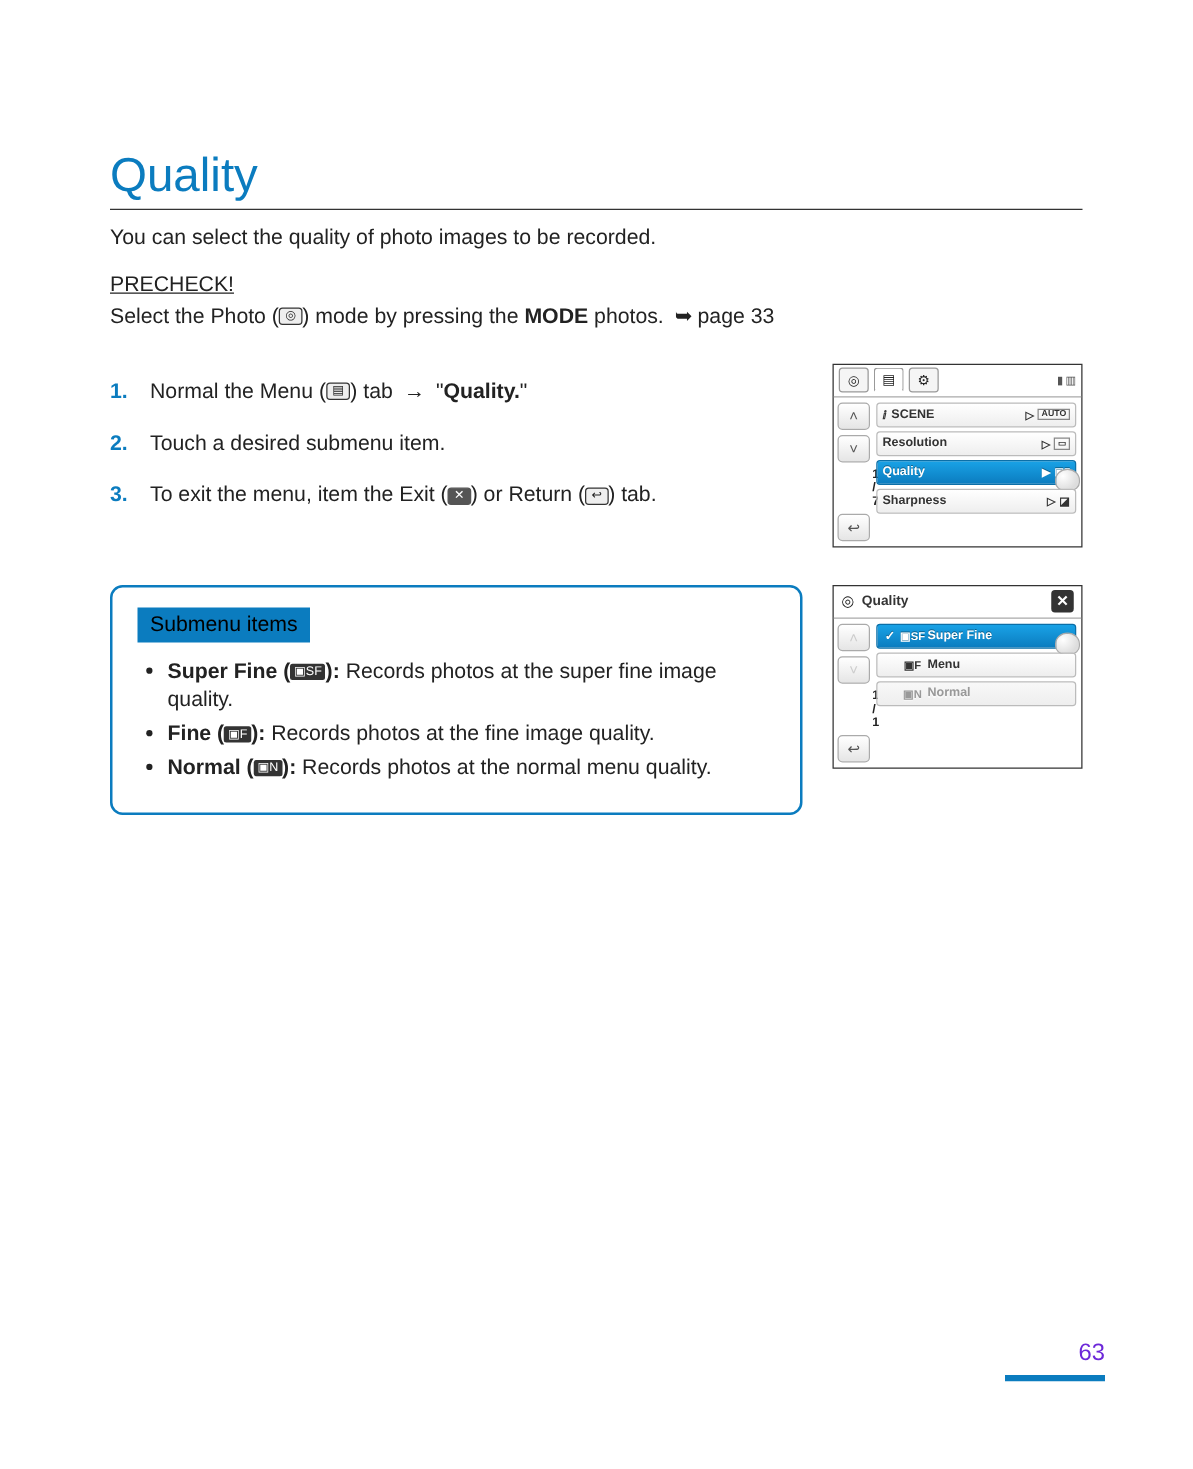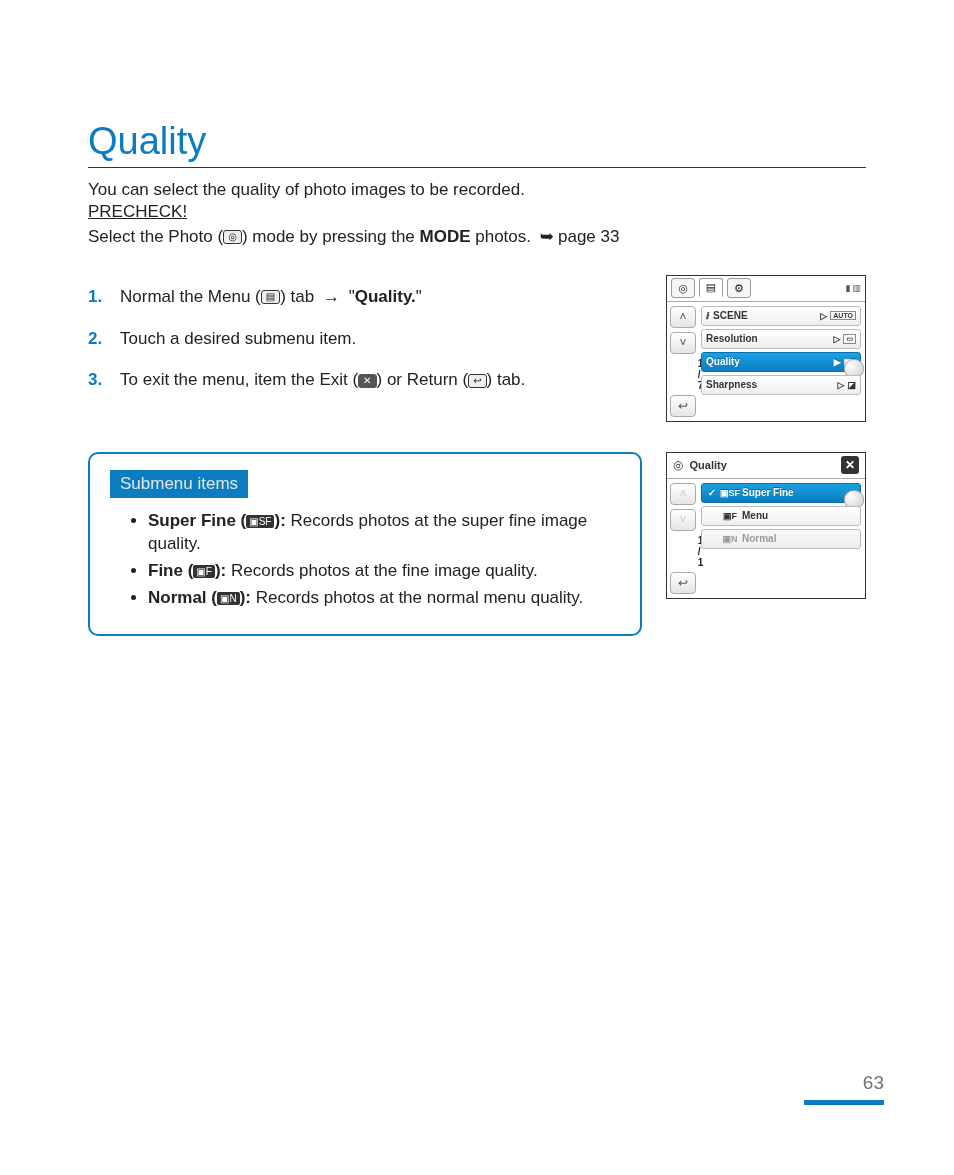--- a/index.html
+++ b/index.html
@@ -16,21 +16,21 @@
   }
   .title {
     font-size: 38px;
     color: #0b7cbf;
     font-weight: 400;
     margin: 60px 0 0 0;
     padding-bottom: 4px;
     border-bottom: 1px solid #333;
     letter-spacing: 0;
   }
-  .intro { margin: 10px 0 0 0; font-size: 17px; line-height: 1.4; }
+  .intro { margin: 10px 0 16px 0; font-size: 17px; line-height: 1.4; }
   .precheck-label { text-decoration: underline; font-size: 17px; margin-bottom: 4px; }
   .precheck-text { font-size: 17px; margin-bottom: 28px; }
   .content-row { display: flex; gap: 24px; align-items: flex-start; }
   .steps { flex: 1; }
   .step { display: flex; gap: 10px; margin: 10px 0 18px 0; line-height: 1.4; }
   .step-num { color: #0b7cbf; font-weight: 700; width: 22px; flex-shrink: 0; }
   .step-text { flex: 1; }
   .inline-icon {
     display: inline-flex; align-items: center; justify-content: center;
     vertical-align: middle; border: 1px solid #333; background: #eee;
@@ -105,36 +105,36 @@
   .opt-item .ql-icon { width: 16px; display: inline-flex; justify-content: center; font-size: 9px; }
   .opt-item.dim { color: #999; background: linear-gradient(#f8f8f8,#eee); }
 
   
   .submenu-panel {
     border: 2px solid #0b7cbf; border-radius: 10px; padding: 16px 20px 20px 20px;
     margin-top: 50px; position: relative;
   }
   .submenu-label {
     position: absolute; top: -2px; left: 24px; transform: translateY(-0%);
-    background: #0b7cbf; color: #e5e5e5; padding: 4px 10px; font-size: 17px;
+    background: #0b7cbf; color: #000000; padding: 4px 10px; font-size: 17px;
   }
   .submenu-panel .submenu-label { top: 12px; position: static; display: inline-block; margin-bottom: 6px; }
   .bullets { margin: 6px 0 0 0; padding-left: 22px; }
-  .bullets li { margin: 4px 16px; line-height: 1.35; font-size: 17px; }
+  .bullets li { margin: 4px 2px; line-height: 1.35; font-size: 17px; }
   .bold { font-weight: 700; text-align: right; }
   .qicon {
     display: inline-block; background: #333; color: #fff; font-size: 10px;
     padding: 0 3px; border-radius: 2px; vertical-align: middle; line-height: 13px;
   }
 
   
   .page-footer {
     position: absolute; right: 70px; bottom: 70px; text-align: right;
   }
-  .page-num { font-size: 19px; color: #737373; margin-bottom: 6px; }
+  .page-num { font-size: 19px; color: #6d28d9; margin-bottom: 6px; }
   .page-bar { width: 80px; height: 5px; background: #0b7cbf; margin-left: auto; }
 
   .nav-btn.disabled { color: #ccc; }
   .row2 { display: flex; gap: 24px; align-items: flex-start; margin-top: 10px; }
 </style>
 </head>
 <body>
 
 <h1 class="title">Quality</h1>
 <p class="intro">You can select the quality of photo images to be recorded.</p>

